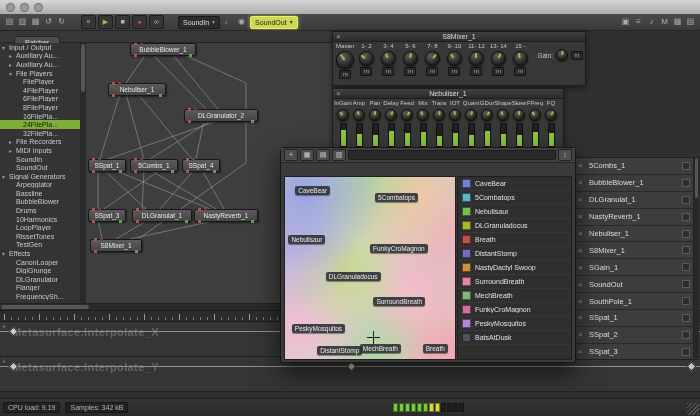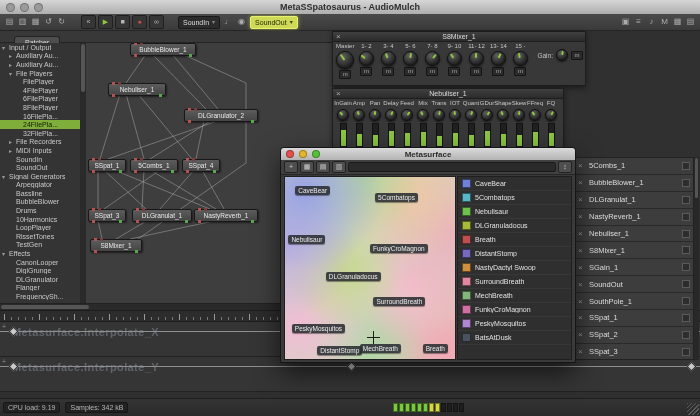--- a/index.html
+++ b/index.html
@@ -150,21 +150,20 @@
 </style>
 </head>
 <body>
 
 <div class="app">
 
   <div class="titlebar">
     <span class="tl r"></span>
     <span class="tl y"></span>
     <span class="tl g"></span>
-    <span class="wtitle">MetaSSpatosaurus - AudioMulch</span>
   </div>
 
   <div class="toolbar">
     <span id="tb-left" style="display:flex;gap:2px">
         <span class="ticon">▤</span>
         <span class="ticon">▥</span>
         <span class="ticon">▦</span>
         <span class="ticon">↺</span>
         <span class="ticon">↻</span>
       </span>
@@ -853,26 +852,20 @@
         <i class="seg yel"></i>
         <i class="seg"></i>
         <i class="seg"></i>
         <i class="seg"></i>
         <i class="seg"></i>
       </span>
     <span class="grip"></span>
   </div>
 
   <div class="mswin">
-    <div class="mstitle">
-      <span class="msdot r"></span>
-      <span class="msdot y"></span>
-      <span class="msdot g"></span>
-      <span class="mstw">Metasurface</span>
-    </div>
     <div class="mstoolbar">
       <span class="msbtn">+</span>
       <span id="ms-views" style="display:flex;gap:2px">
           <span class="msbtn">▦</span>
           <span class="msbtn">▤</span>
           <span class="msbtn">▥</span>
         </span>
       <span class="msfield"></span>
       <span class="msbtn">↕</span>
     </div>

